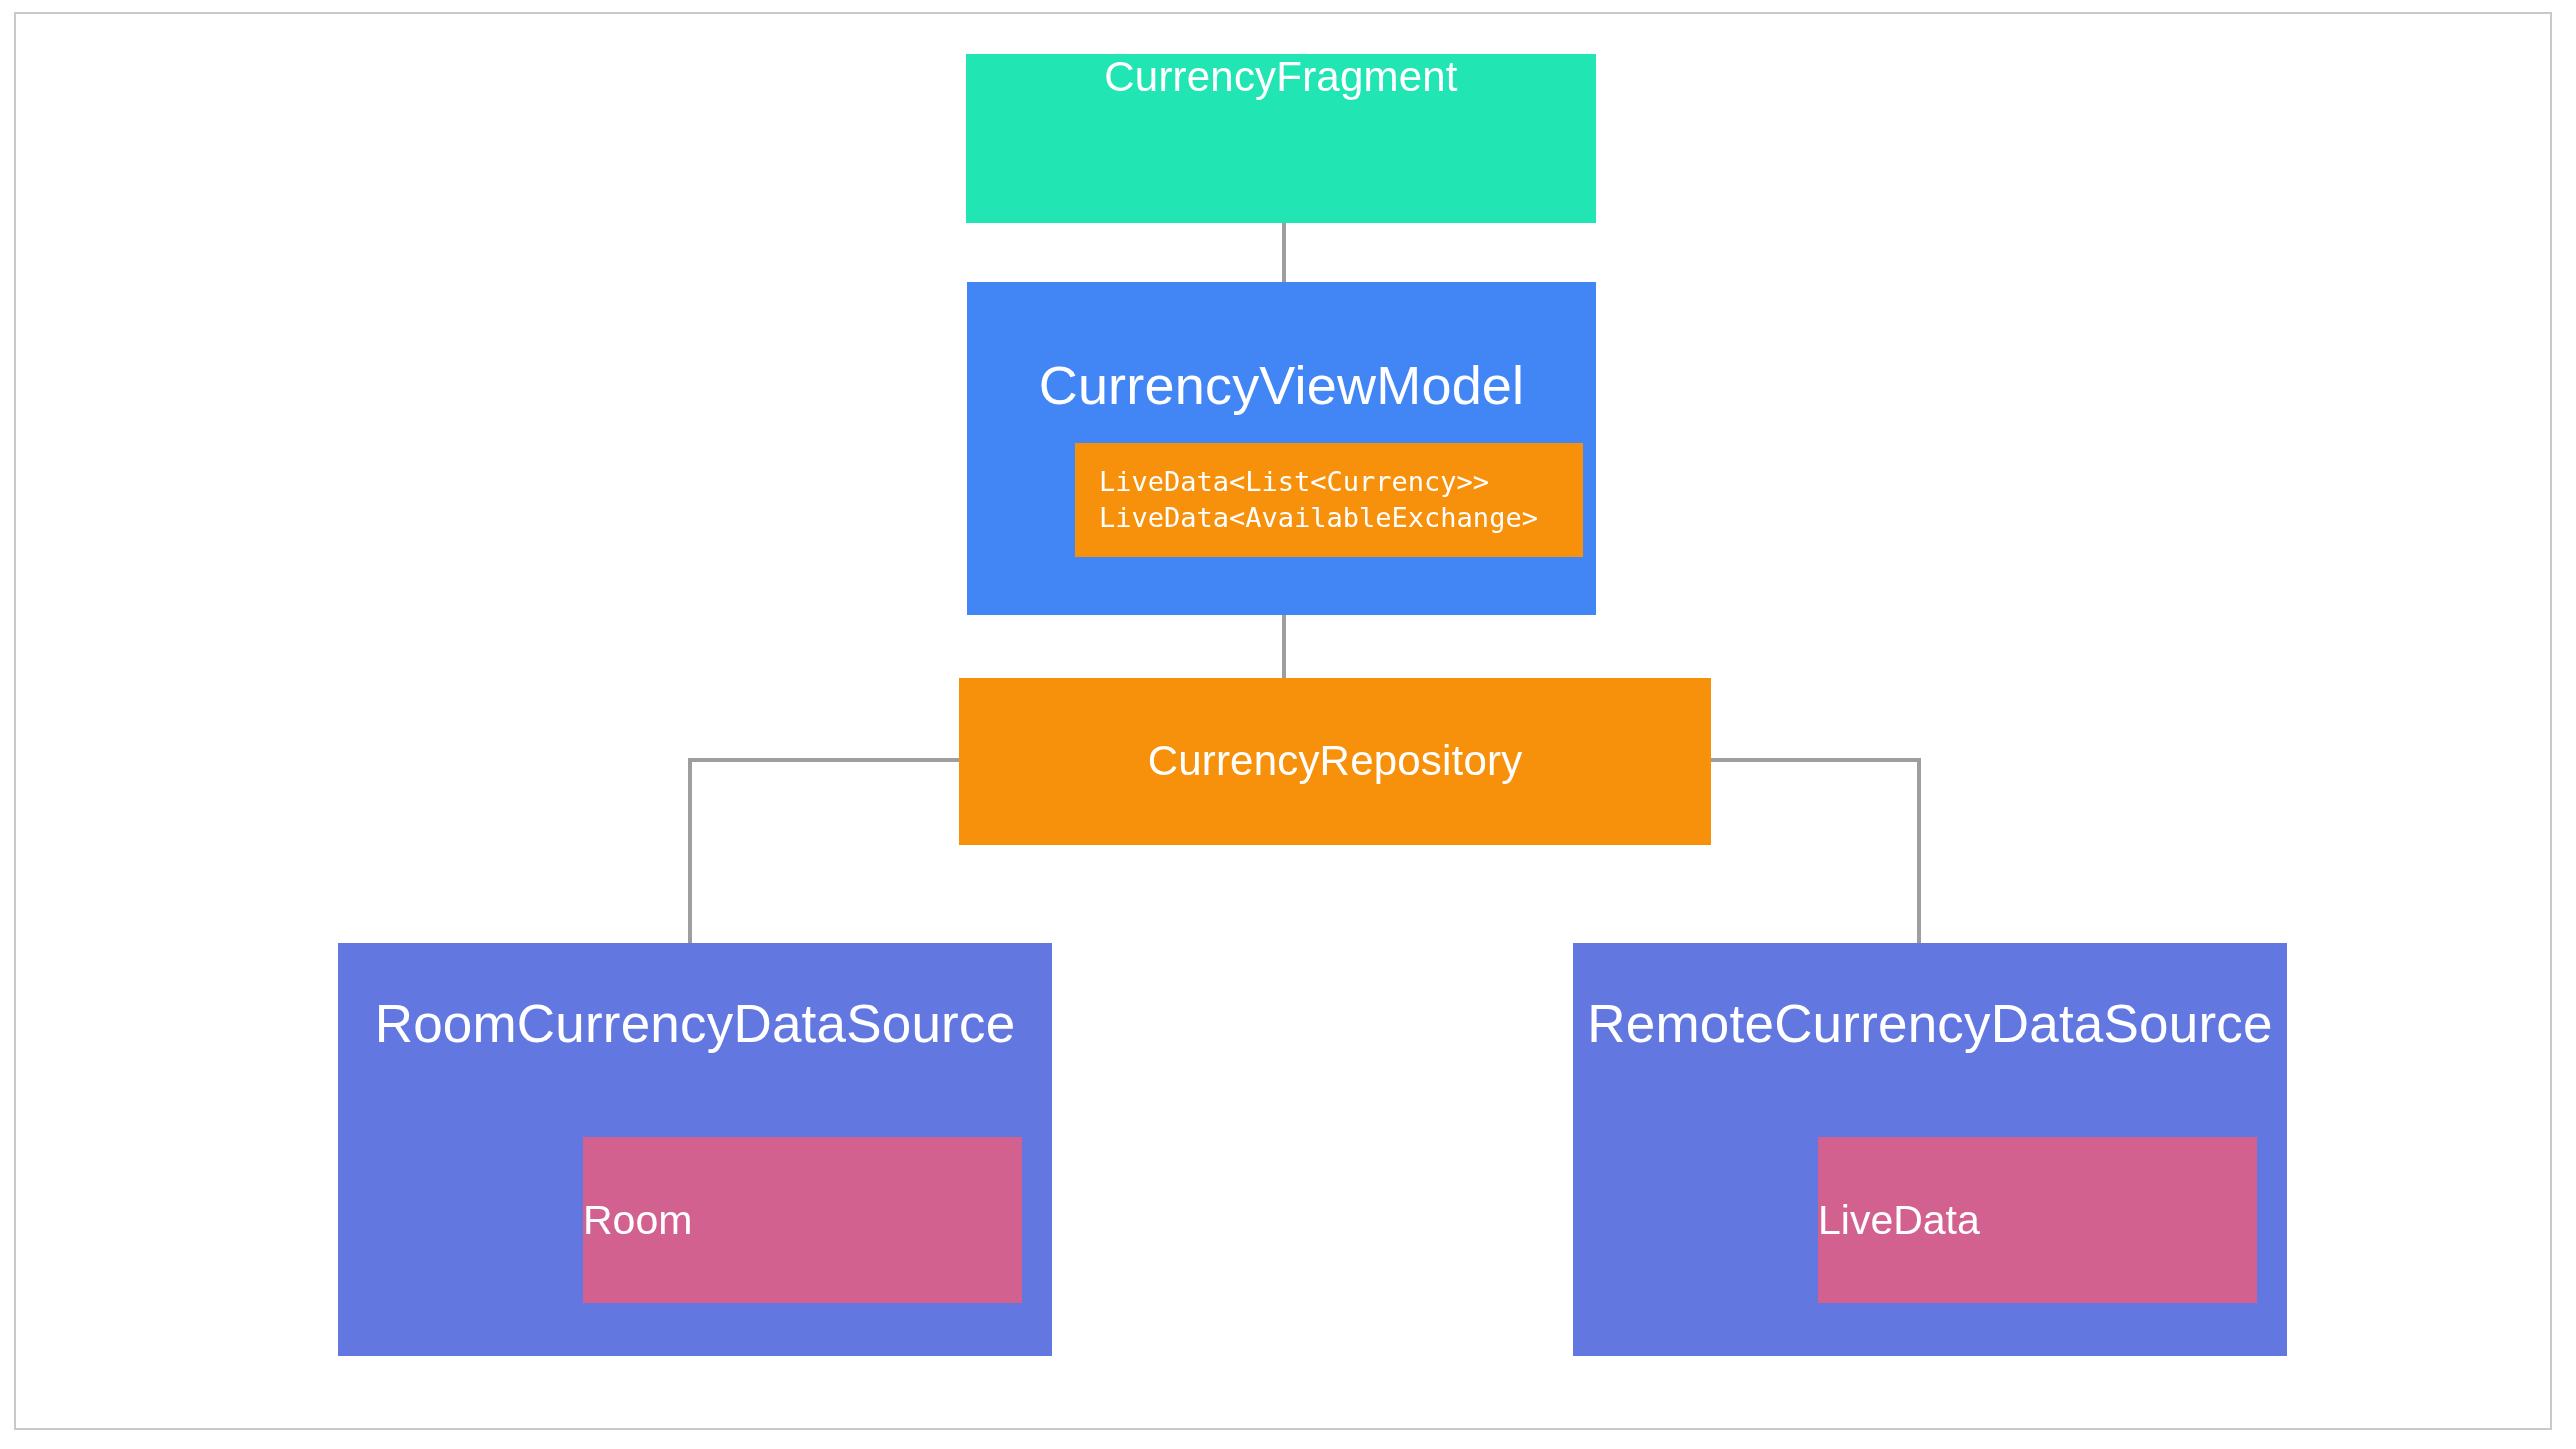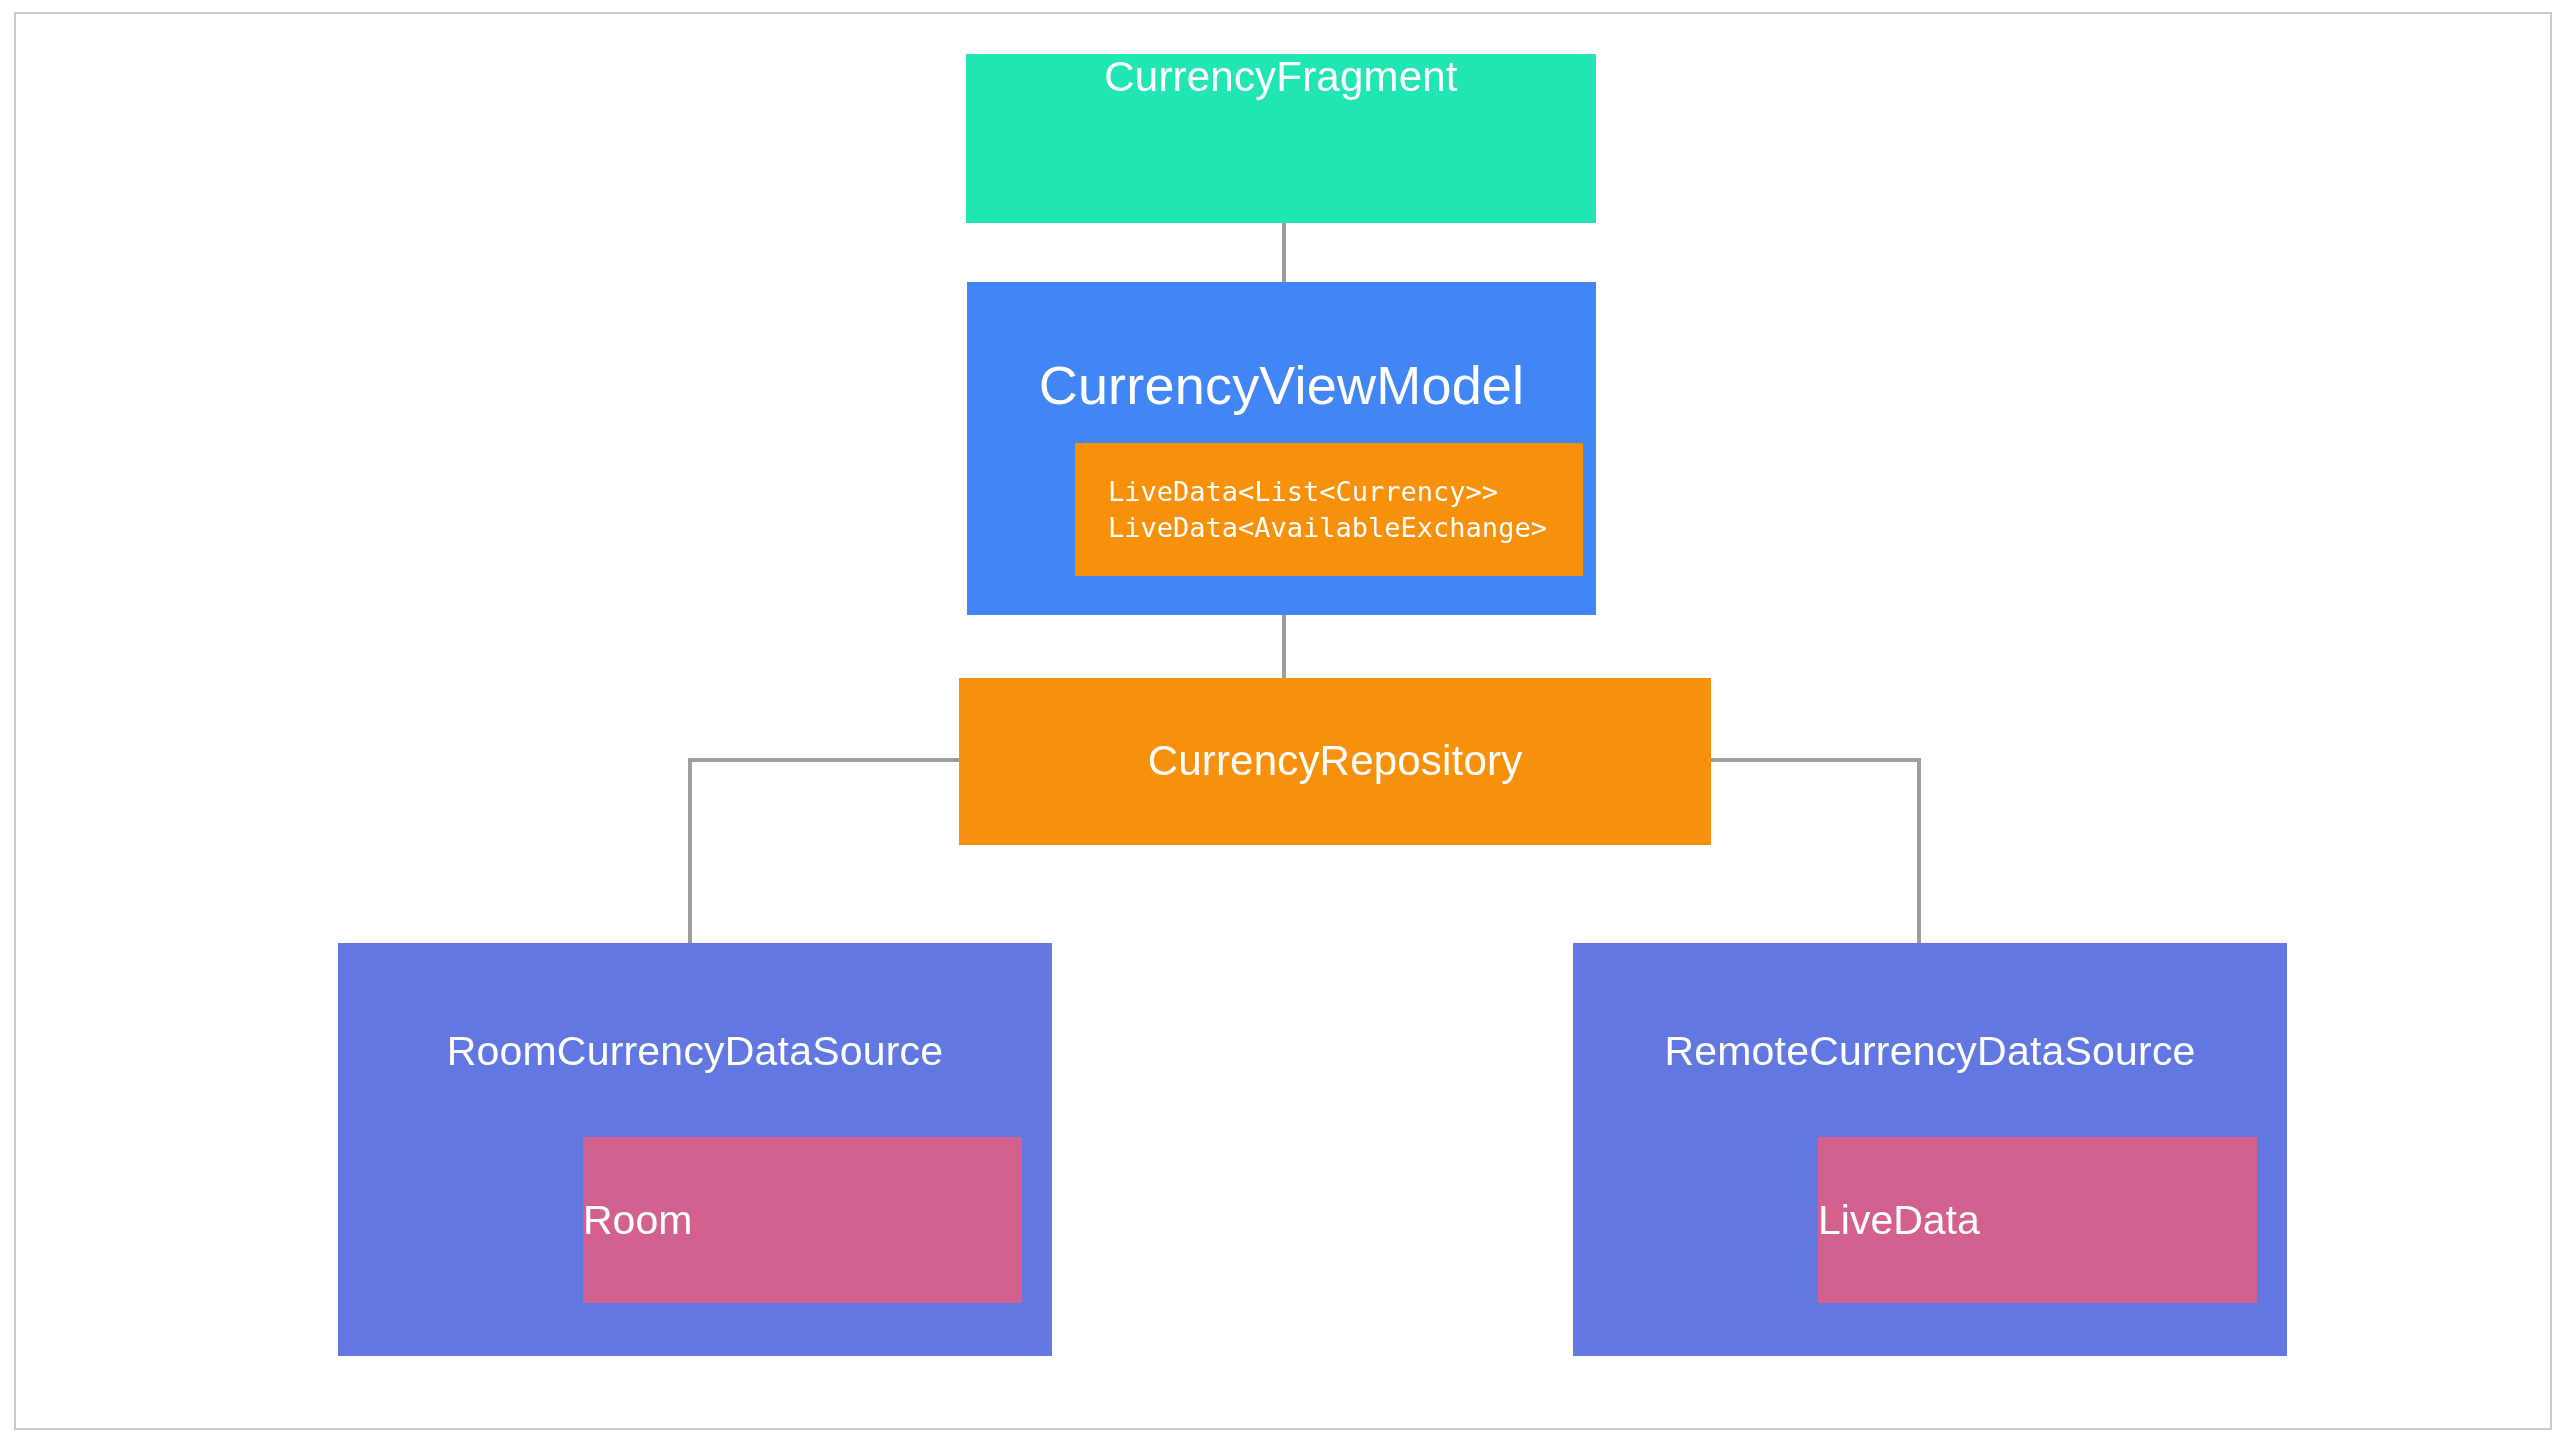--- a/index.html
+++ b/index.html
@@ -86,27 +86,27 @@
     font-size: 54px;
     margin-top: 74px;
   }
 
   
   #chip-livedata {
     position: absolute;
     left: 108px;
     top: 161px;
     width: 508px;
-    height: 133px;
+    height: 114px;
     background: #f7910b;
     box-sizing: border-box;
     display: flex;
     flex-direction: column;
     justify-content: center;
-    padding-left: 33px;
+    padding-left: 24px;
   }
   #chip-livedata .mono {
     font-family: "DejaVu Sans Mono", "Liberation Mono", monospace;
     font-size: 27px;
     color: #ffffff;
     line-height: 1.33;
     white-space: pre;
     letter-spacing: 0px;
   }
 
@@ -123,22 +123,22 @@
 
   
   .datasource {
     width: 714px;
     height: 413px;
     background: #6278e0;
     top: 943px;
     justify-content: flex-start;
   }
   .datasource .node-title {
-    font-size: 41px;
-    margin-top: 86px;
+    font-size: 53px;
+    margin-top: 52px;
   }
   #node-room-ds  { left: 338px; }
   #node-remote-ds { left: 1573px; }
 
   
   .lib-chip {
     position: absolute;
     width: 439px;
     height: 166px;
     background: #d3618f;

